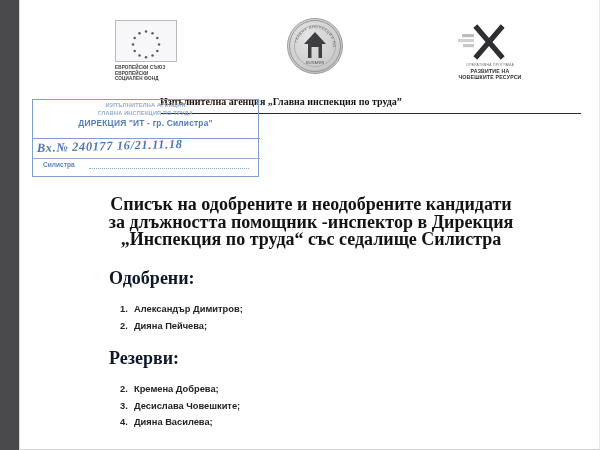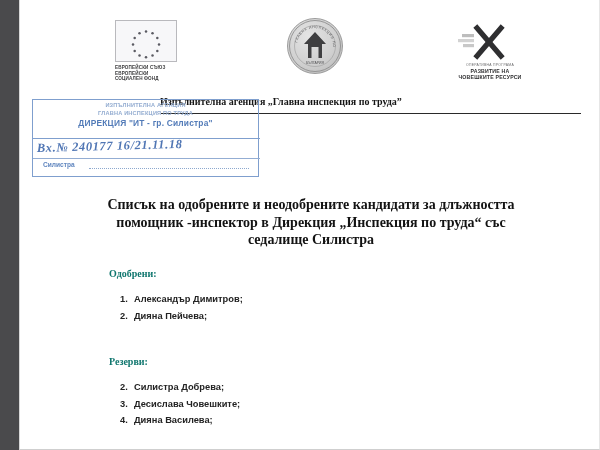--- a/index.html
+++ b/index.html
@@ -198,36 +198,36 @@
   }
 
   
   #doc-title {
     position: absolute;
     left: 86px; top: 196px;
     width: 410px;
     text-align: center;
     font-family: "Liberation Serif", serif;
     font-weight: bold;
-    font-size: 14px;
+    font-size: 18px;
     line-height: 17.5px;
     color: #131313;
   }
 
   
   .section { position: absolute; left: 0; width: 581px; }
   #section-approved { top: 268px; }
-  #section-reserves { top: 348px; margin-top: 8px; }
+  #section-reserves { top: 348px; }
 
   .section-heading {
     margin-left: 89px;
     font-family: "Liberation Serif", serif;
     font-weight: bold;
-    font-size: 10px;
-    color: #0f766e;
+    font-size: 18px;
+    color: #0f172a;
   }
   .name-list {
     margin: 12px 0 0 0;
     padding: 0;
     list-style: none;
     font-weight: bold;
   }
   .name-item {
     font-family: "Liberation Sans", sans-serif;
     font-size: 9.3px;
@@ -337,21 +337,21 @@
         <li class="name-item">
           <span class="name-num">2.</span><span>Дияна Пейчева;</span>
         </li>
       </ul>
     </div>
 
     <div class="section" id="section-reserves">
       <div class="section-heading">Резерви:</div>
       <ul class="name-list">
         <li class="name-item">
-          <span class="name-num">2.</span><span>Силистра Добрева;</span>
+          <span class="name-num">2.</span><span>Кремена Добрева;</span>
         </li>
         <li class="name-item">
           <span class="name-num">3.</span><span>Десислава Човешките;</span>
         </li>
         <li class="name-item">
           <span class="name-num">4.</span><span>Дияна Василева;</span>
         </li>
       </ul>
     </div>
 

